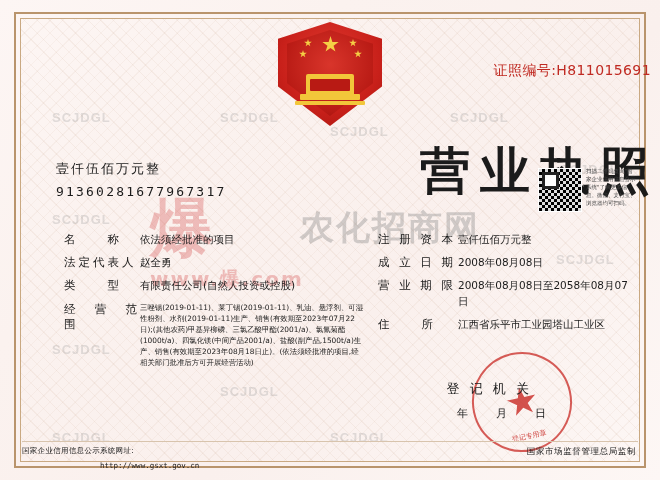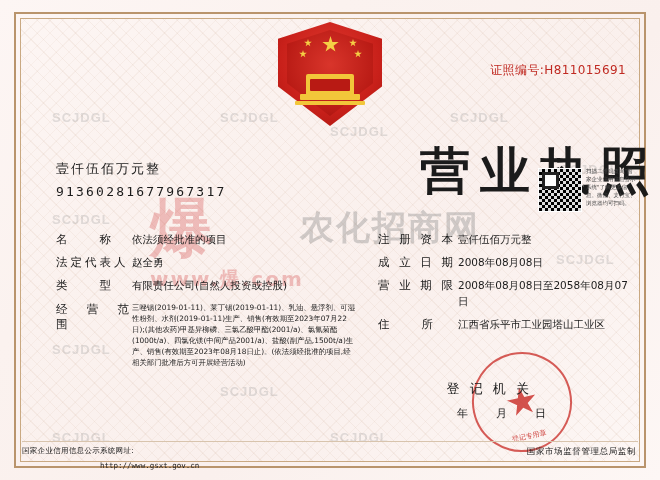--- a/index.html
+++ b/index.html
@@ -100,22 +100,22 @@
 
   
   .doc-title{
     position:absolute;left:0;right:0;top:138px;text-align:right;
     font-size:50px;font-weight:bold;letter-spacing:10px;color:#1b1b1b;
     font-family:"DejaVu Sans","Liberation Sans",sans-serif;
   }
 
   
   .cert-no{
-    position:absolute;right:34px;top:62px;
-    font-size:12px;color:#c02a22;letter-spacing:.4px;
+    position:absolute;right:9px;top:62px;
+    font-size:14px;color:#c02a22;letter-spacing:.4px;
   }
   
   .qr{
     position:absolute;right:78px;top:168px;width:42px;height:42px;
     background:
       repeating-linear-gradient(0deg,#222 0 3px,#fff 3px 6px),
       repeating-linear-gradient(90deg,#222 0 3px,#fff 3px 6px);
     background-blend-mode:difference;
     border:1px solid #fff;
   }
@@ -131,21 +131,21 @@
   
   .sccc-label{
     position:absolute;left:56px;top:160px;font-size:13px;letter-spacing:2px;color:#1b1b1b;
   }
   .sccc-value{
     position:absolute;left:56px;top:184px;font-size:13px;letter-spacing:2.2px;color:#1b1b1b;
     font-family:"DejaVu Sans Mono","Liberation Mono",monospace;
   }
 
   
-  .fields{position:absolute;left:56px;top:232px;width:300px;}
+  .fields{position:absolute;left:64px;top:232px;width:300px;}
   .fields .row{display:flex;margin-bottom:8px;}
   .fields .lbl{
     width:76px;flex:0 0 76px;font-size:11.5px;color:#1b1b1b;
     letter-spacing:3px;text-align:justify;
   }
   .fields .val{font-size:10.5px;color:#1b1b1b;line-height:1.45;}
   .fields .val.small{font-size:7.4px;line-height:1.5;letter-spacing:0;}
 
   .fields-right{position:absolute;left:378px;top:232px;width:250px;}
   .fields-right .row{display:flex;margin-bottom:8px;}

